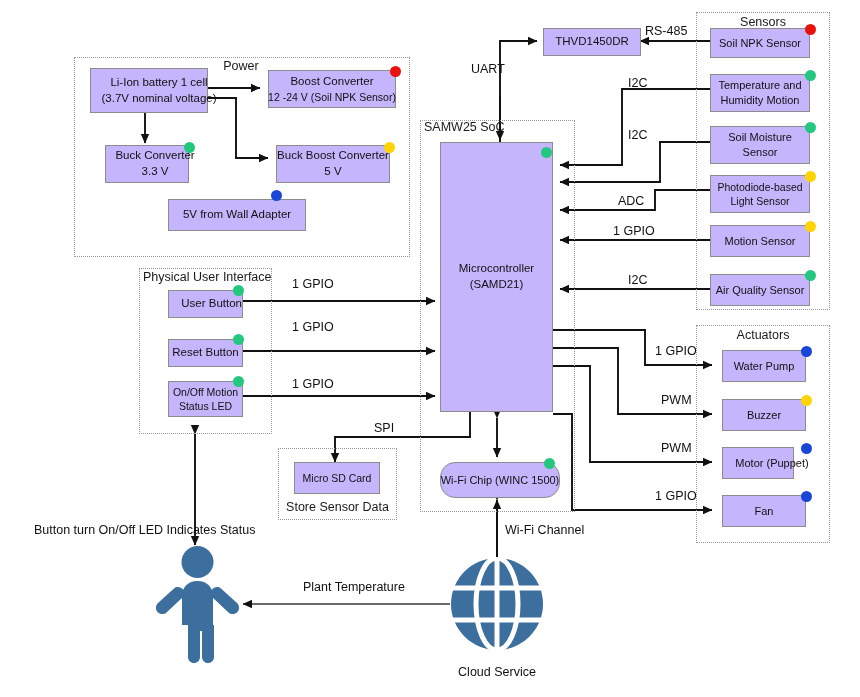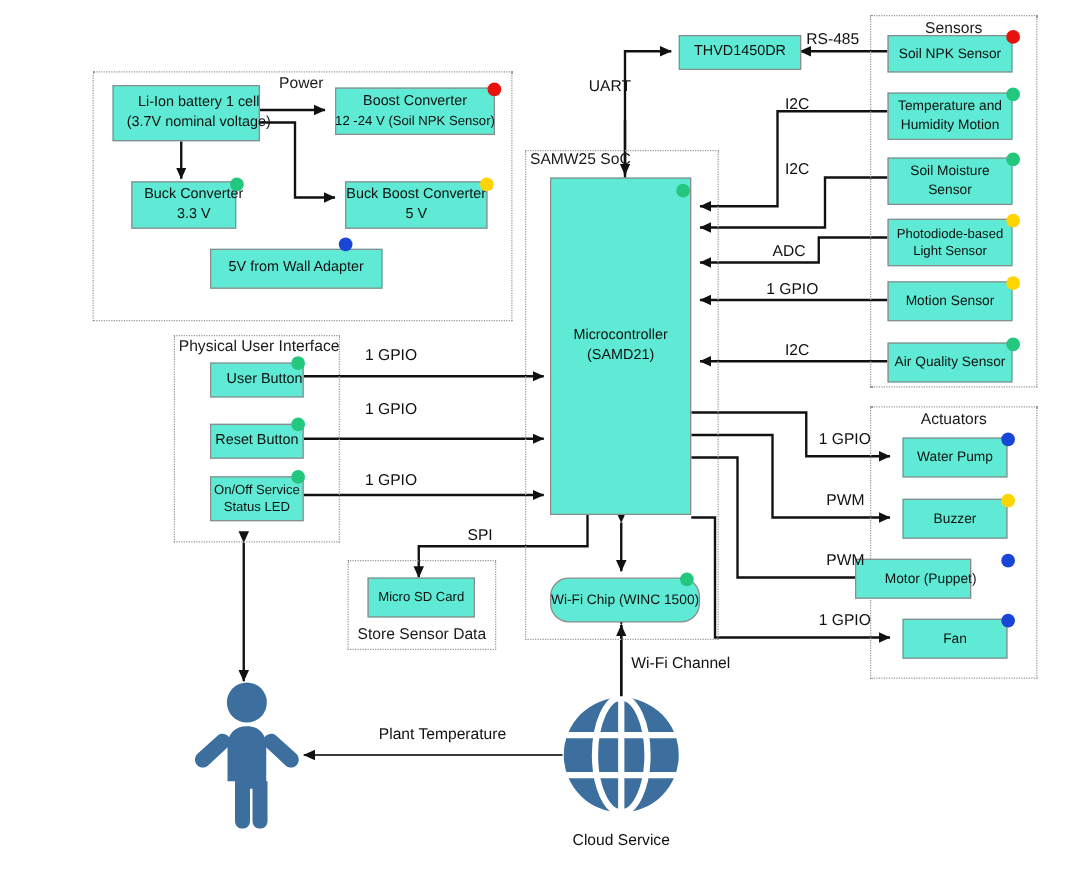--- a/index.html
+++ b/index.html
@@ -1,21 +1,21 @@
 <!DOCTYPE html>
 <html><head>
 <meta charset="utf-8">
 <style>
   html,body{margin:0;padding:0;background:#ffffff;}
   body{font-family:"Liberation Sans", sans-serif;}
   #stage{position:relative;width:860px;height:697px;background:#fff;overflow:hidden;}
   #wires{position:absolute;left:0;top:0;width:860px;height:697px;pointer-events:none;}
   .grp{position:absolute;border:1.5px dotted #9a9a9a;box-sizing:border-box;}
   .grp-title{position:absolute;font-size:12.5px;color:#1a1a1a;white-space:nowrap;text-align:center;}
-  .box{position:absolute;border:1.5px solid #8c8c8c;background:#5eead4;box-sizing:border-box;
+  .box{position:absolute;border:1.5px solid #8c8c8c;background:#c4b5fd;box-sizing:border-box;
        display:flex;flex-direction:column;align-items:center;justify-content:center;
        font-size:11.5px;color:#111;line-height:1.35;text-align:center;}
   .box span{display:block;white-space:nowrap;}
   .dot{position:absolute;width:11px;height:11px;border-radius:50%;}
   .lbl{position:absolute;font-size:12.5px;color:#111;white-space:nowrap;}
   .cap{position:absolute;font-size:12.5px;color:#111;white-space:nowrap;text-align:center;}
   .person{position:absolute;}
   .globe{position:absolute;}
 </style>
 </head>
@@ -146,21 +146,21 @@
     <span>User Button</span>
   </div>
   <div class="dot" style="left:233px;top:285px;background:#24c77e;"></div>
 
   <div class="box" style="left:168px;top:339px;width:75px;height:28px;">
     <span>Reset Button</span>
   </div>
   <div class="dot" style="left:233px;top:334px;background:#24c77e;"></div>
 
   <div class="box" style="left:168px;top:381px;width:75px;height:36px;">
-    <span style="font-size:10.5px;">On/Off Service</span>
+    <span style="font-size:10.5px;">On/Off Motion</span>
     <span style="font-size:10.5px;">Status LED</span>
   </div>
   <div class="dot" style="left:233px;top:376px;background:#24c77e;"></div>
 
   <div class="lbl" style="left:292px;top:277px;">1 GPIO</div>
   <div class="lbl" style="left:292px;top:320px;">1 GPIO</div>
   <div class="lbl" style="left:292px;top:377px;">1 GPIO</div>
 
   <div class="grp" style="left:278px;top:448px;width:119px;height:72px;"></div>
   <div class="box" style="left:294px;top:462px;width:86px;height:32px;">
@@ -218,32 +218,36 @@
   </div>
   <div class="dot" style="left:801px;top:346px;background:#1a46d8;"></div>
   <div class="lbl" style="left:655px;top:344px;">1 GPIO</div>
 
   <div class="box" style="left:722px;top:399px;width:84px;height:32px;">
     <span style="font-size:11px;">Buzzer</span>
   </div>
   <div class="dot" style="left:801px;top:395px;background:#ffd400;"></div>
   <div class="lbl" style="left:661px;top:393px;">PWM</div>
 
-  <div class="box" style="left:684px;top:447px;width:93px;height:32px;padding-left:28px;">
+  <div class="box" style="left:722px;top:447px;width:72px;height:32px;padding-left:28px;">
     <span style="font-size:11px;">Motor (Puppet)</span>
   </div>
   <div class="dot" style="left:801px;top:443px;background:#1a46d8;"></div>
   <div class="lbl" style="left:661px;top:441px;">PWM</div>
 
   <div class="box" style="left:722px;top:495px;width:84px;height:32px;">
     <span style="font-size:11px;">Fan</span>
   </div>
   <div class="dot" style="left:801px;top:491px;background:#1a46d8;"></div>
   <div class="lbl" style="left:655px;top:489px;">1 GPIO</div>
 
+  <div class="cap" style="left:34px;top:521px;width:180px;line-height:1.5;">
+    <span>Button turn On/Off</span>
+    <span>LED Indicates Status</span>
+  </div>
 
   <svg class="person" style="left:155px;top:545px;" width="85" height="118" viewBox="0 0 85 118">
     <circle cx="42.5" cy="17" r="16" fill="#3d6f9e"></circle>
     <path d="M42.5,36 C33,36 27,42 27,52 L27,80 L33,80 L33,112 C33,115.4 35.6,118 39,118 C42.4,118 45,115.4 45,112 L45,86 L47,86 L47,112 C47,115.4 49.6,118 53,118 C56.4,118 59,115.4 59,112 L59,80 L58,80 L58,52 C58,42 52,36 42.5,36 Z" fill="#3d6f9e"></path>
     <path d="M28.5,45 C26,42 22,41 19,43.5 L3,58 C0.5,60.5 0.3,64.5 2.6,67 C5,69.6 9,69.8 11.5,67.4 L28,52 Z" fill="#3d6f9e"></path>
     <path d="M56.5,45 C59,42 63,41 66,43.5 L82,58 C84.5,60.5 84.7,64.5 82.4,67 C80,69.6 76,69.8 73.5,67.4 L57,52 Z" fill="#3d6f9e"></path>
   </svg>
 
   <div class="lbl" style="left:303px;top:580px;">Plant Temperature</div>
 

